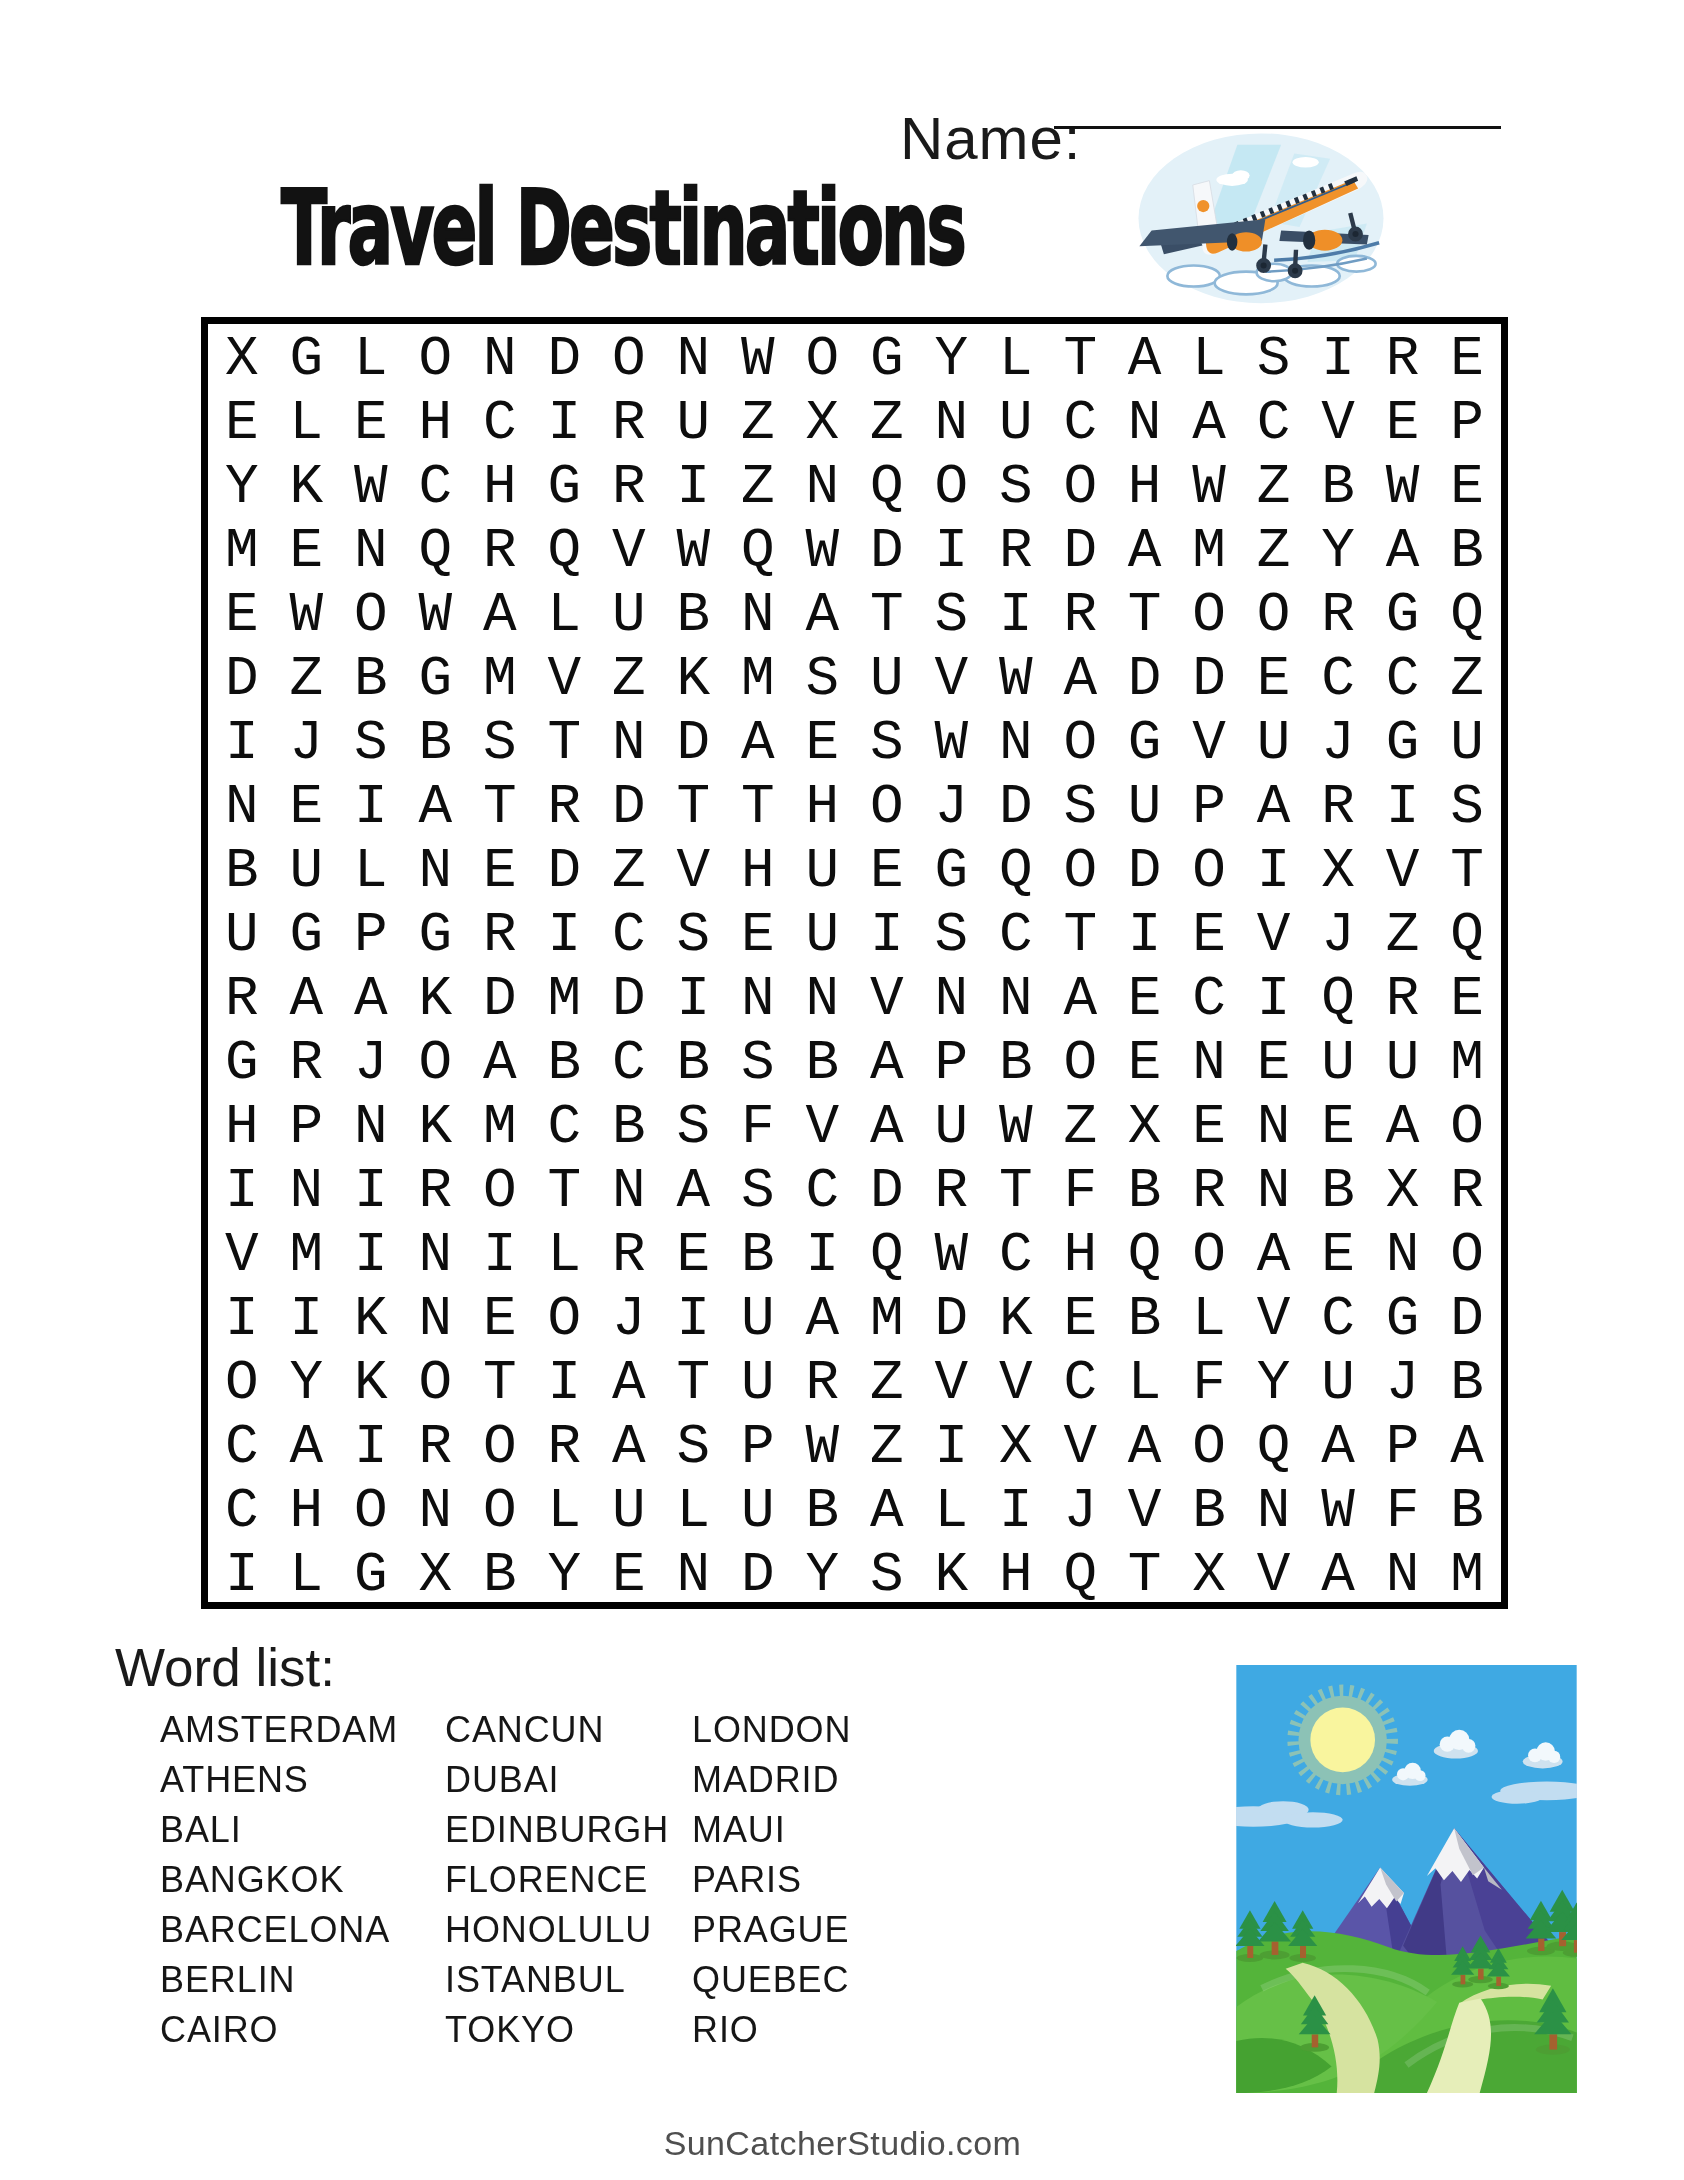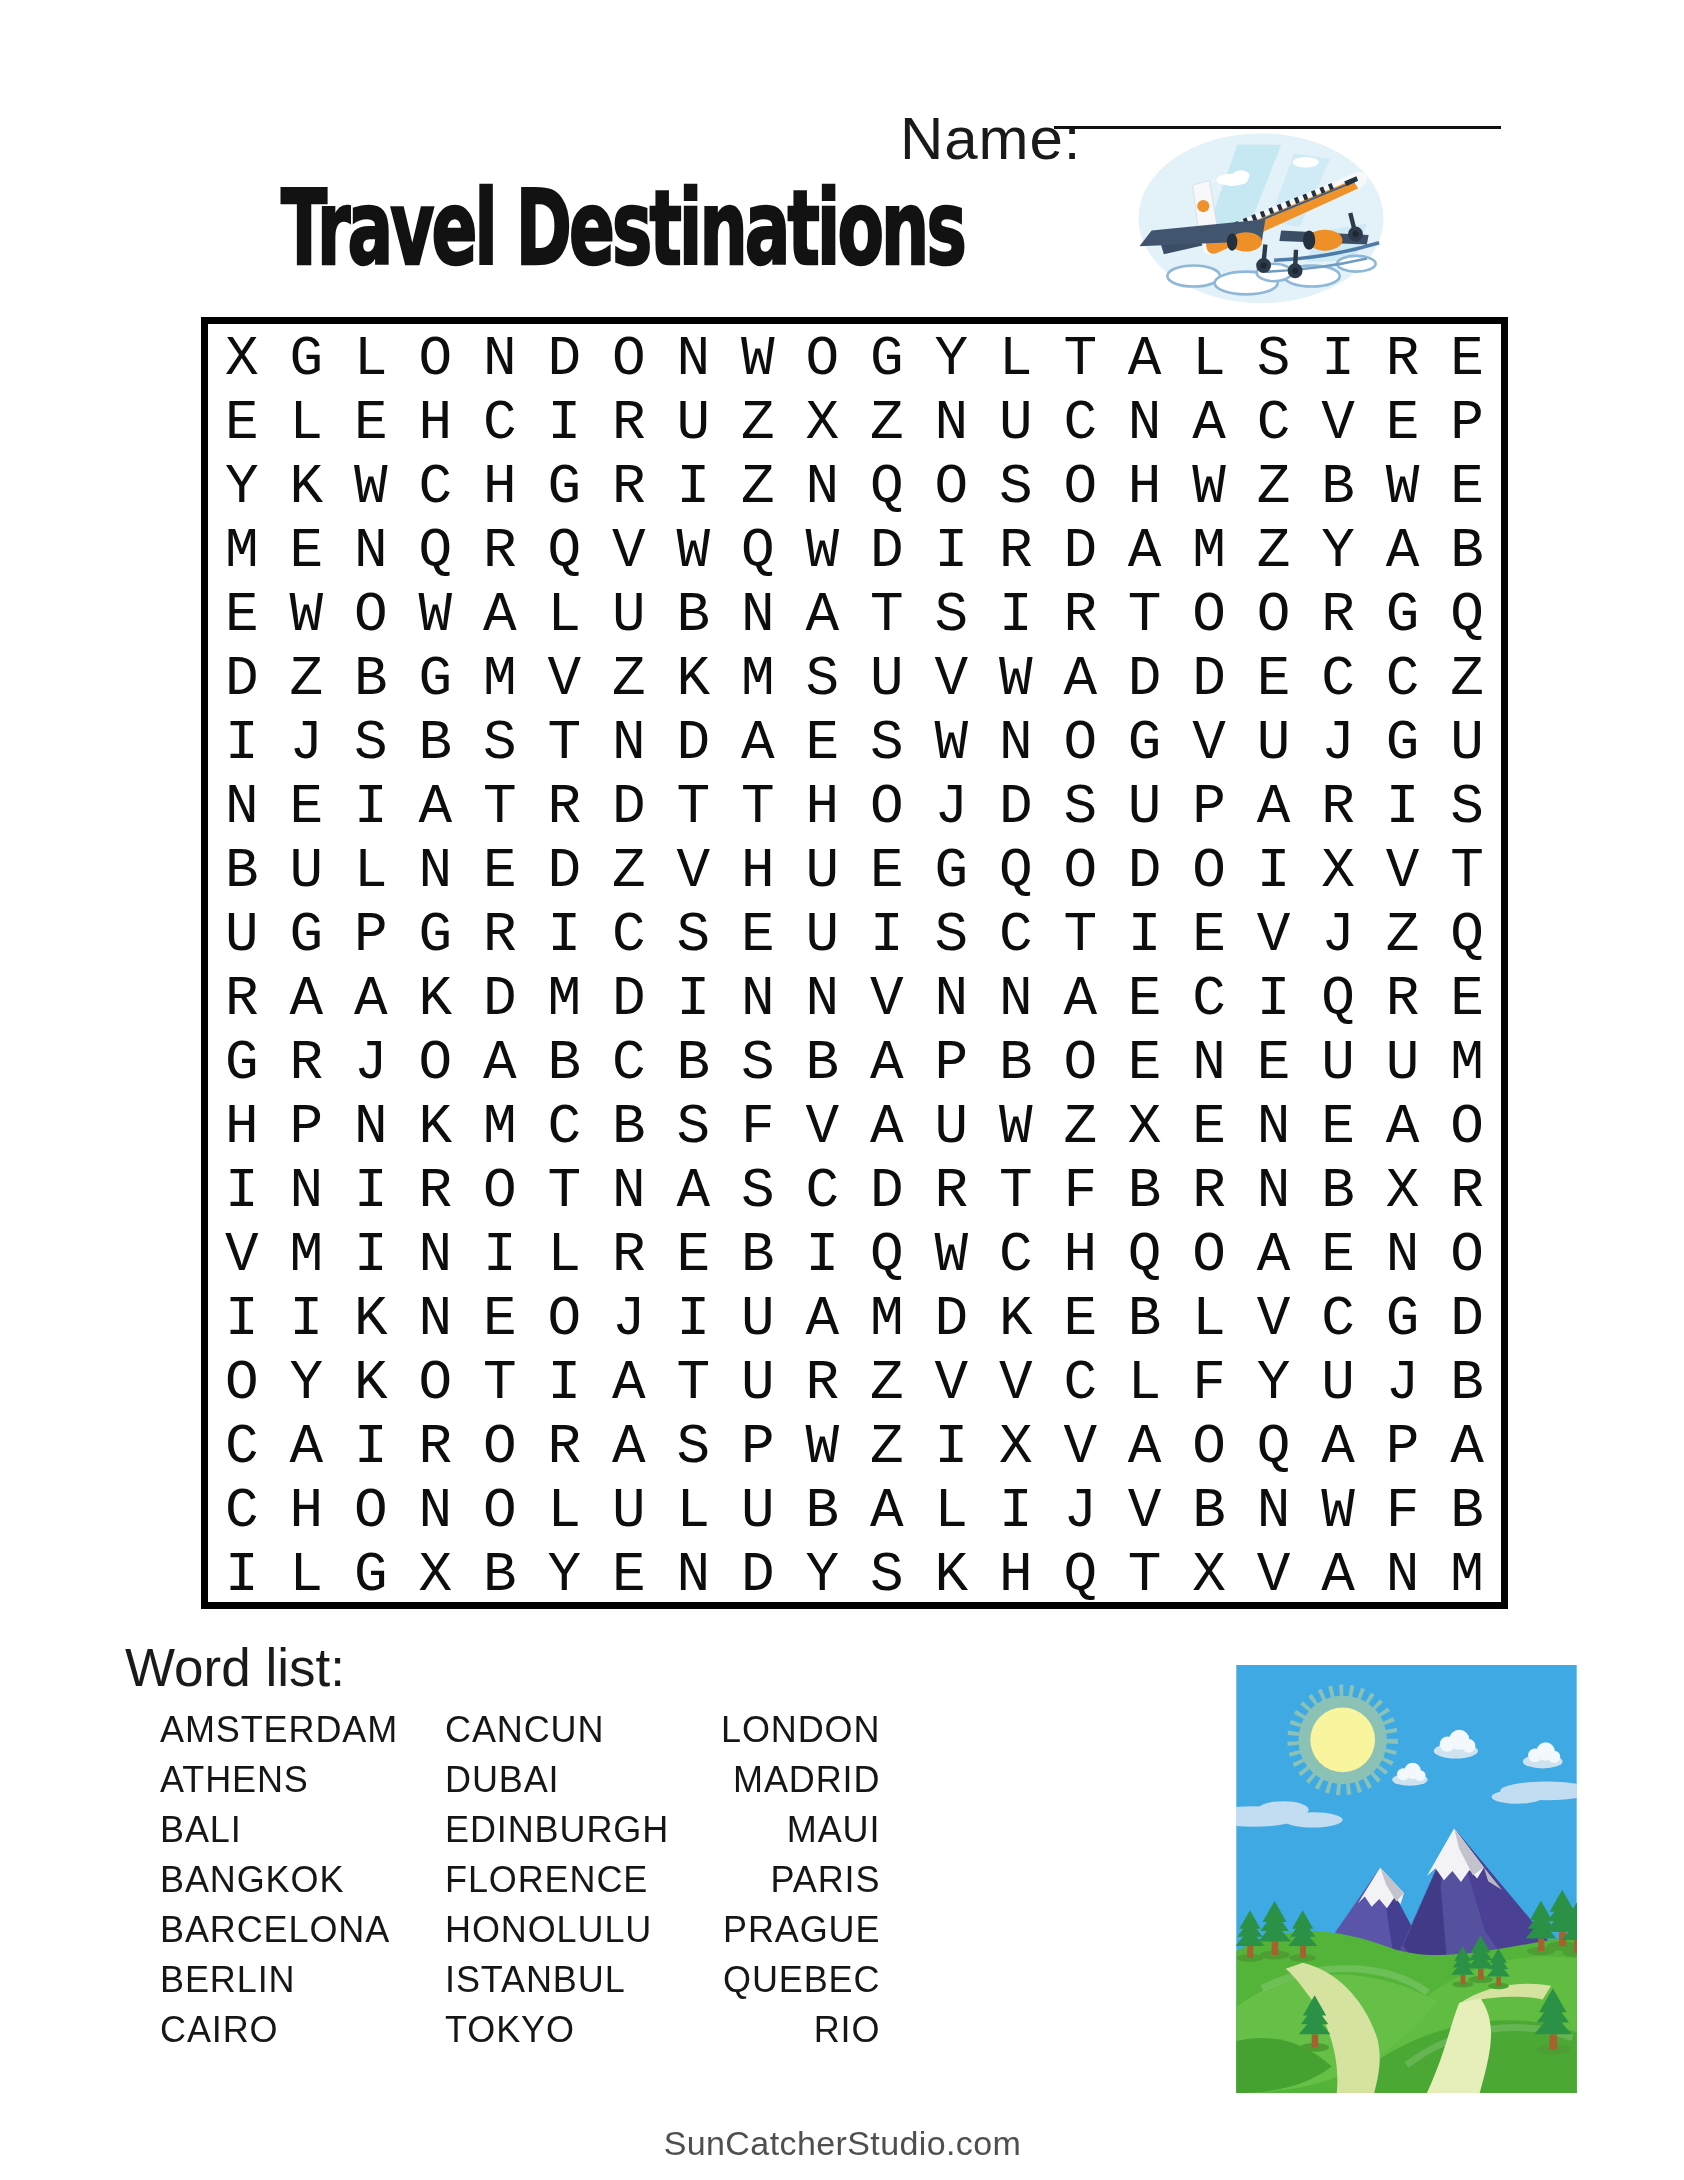--- a/index.html
+++ b/index.html
@@ -22,26 +22,26 @@
 
   
   .grid-box{position:absolute;left:201px;top:317px;width:1307px;height:1292px;
             border:7.7px solid #000;box-sizing:border-box;
             display:grid;grid-template-rows:repeat(20,1fr);padding:3.4px 1.7px;}
   .grid-row{display:grid;grid-template-columns:repeat(20,1fr);}
   .grid-cell{display:flex;align-items:center;justify-content:center;
              font-family:"Liberation Mono", monospace;font-size:56px;color:#0d0d0d;}
 
   
-  .wl-heading{position:absolute;left:125px;top:1637px;font-size:53px;color:#1a1a1a;}
+  .wl-heading{position:absolute;left:115px;top:1637px;font-size:53px;color:#1a1a1a;}
   .word-cols{position:absolute;left:0;top:1705px;width:1236px;height:366px;}
   .word-col{position:absolute;top:0;}
   .word-col:nth-child(1){left:160px;}
   .word-col:nth-child(2){left:445px;}
-  .word-col:nth-child(3){left:721px;text-align:right;}
+  .word-col:nth-child(3){left:692px;}
   .word-col:nth-child(4){left:989px;}
   .word-item{font-size:36px;line-height:50px;letter-spacing:0.9px;color:#161616;white-space:nowrap;}
 
   
   .landscape{position:absolute;left:1236px;top:1665px;width:341px;height:428px;}
 
   
   .footer{position:absolute;left:0;top:2124px;width:100%;text-align:center;
           font-size:34px;color:#4f4f4f;letter-spacing:0.4px;}
 </style>

